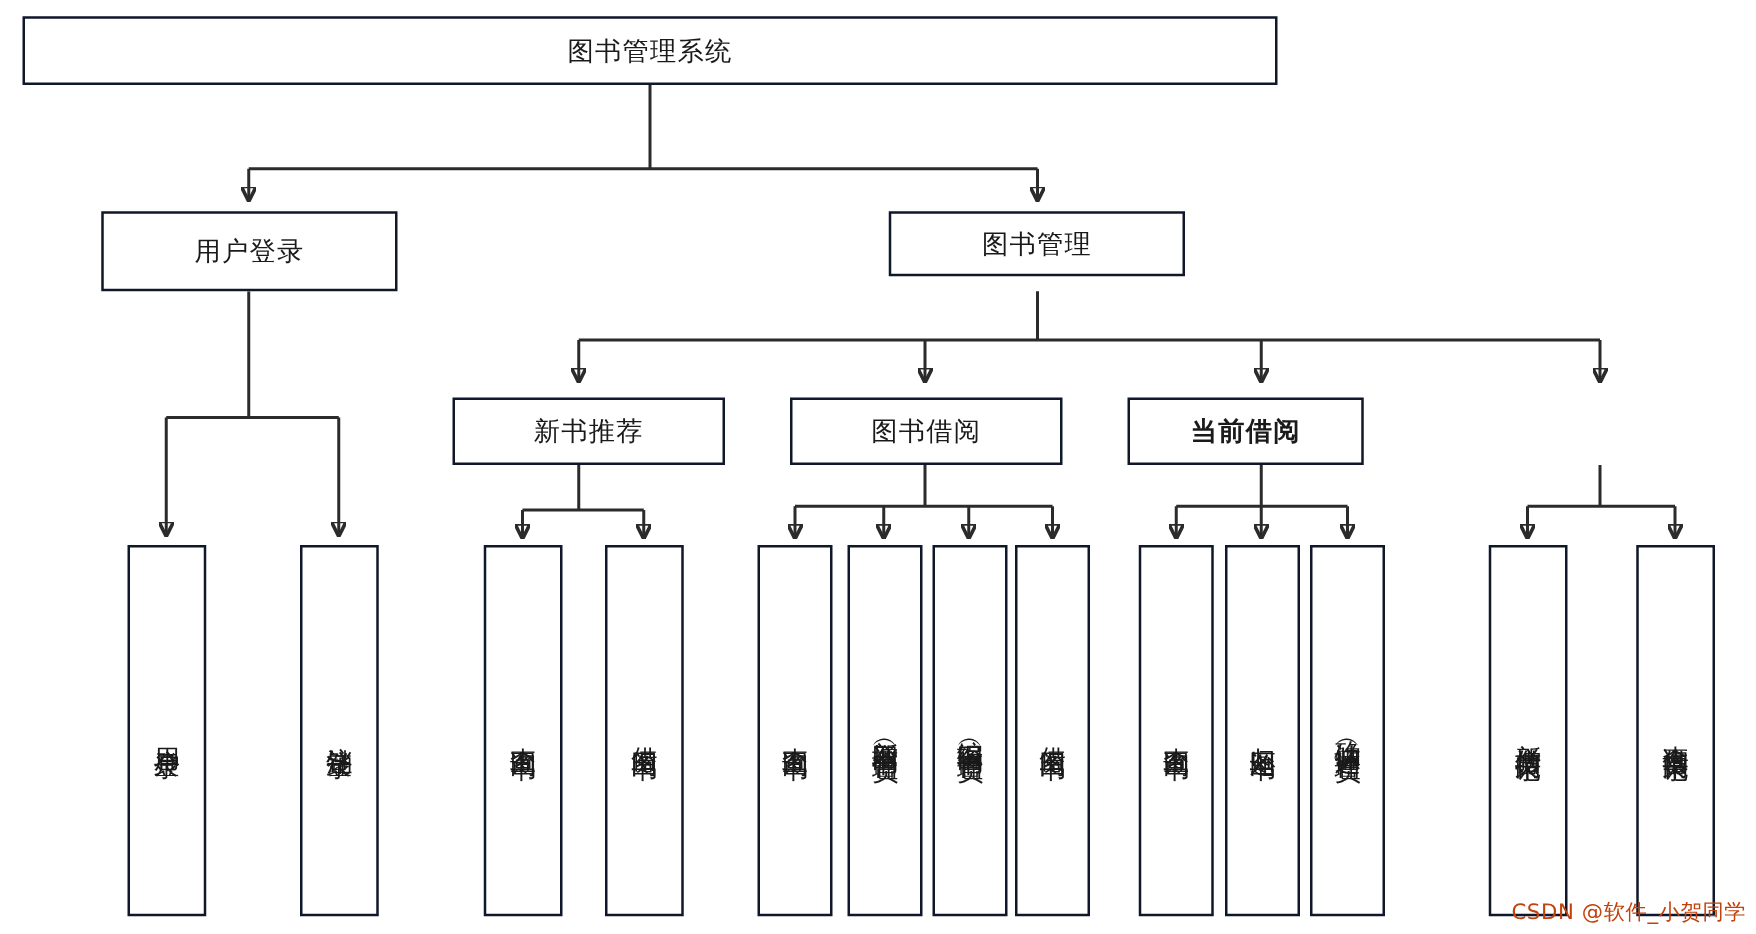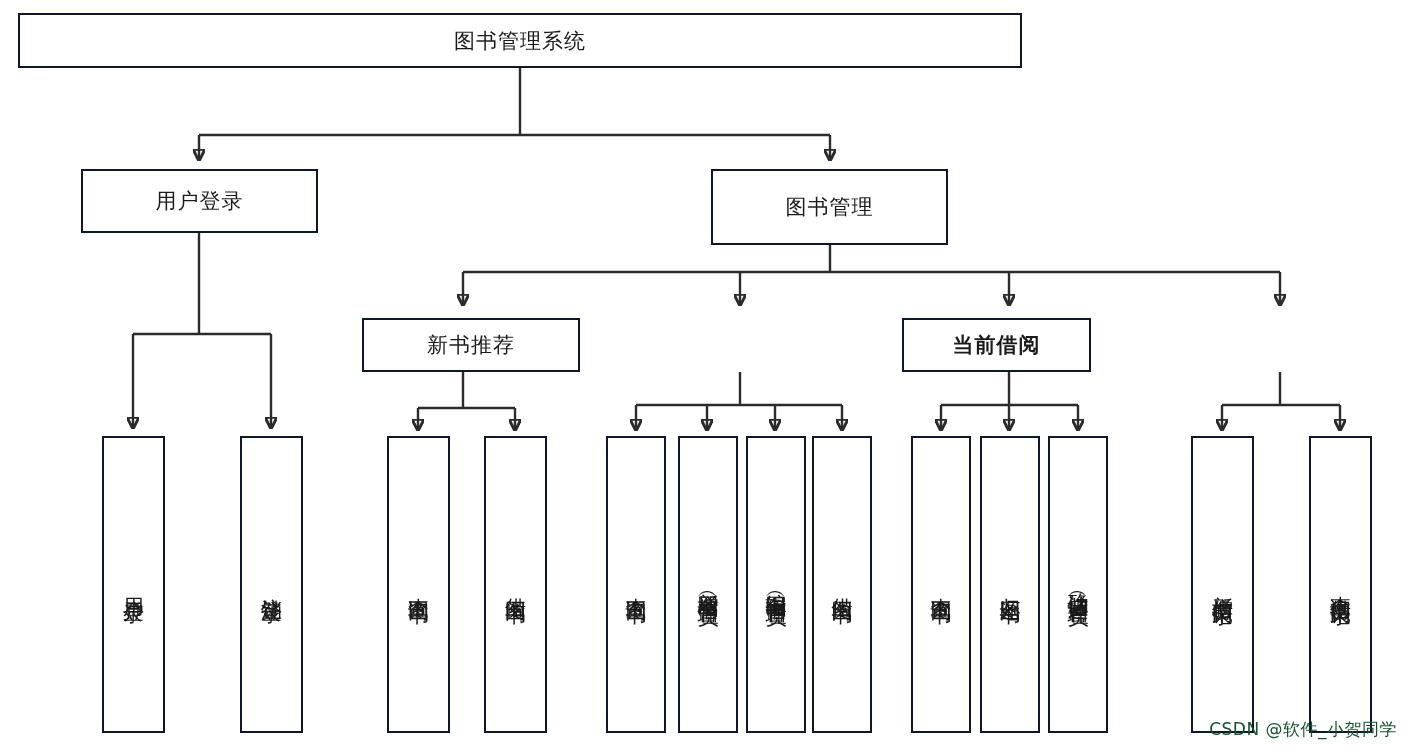--- a/index.html
+++ b/index.html
@@ -60,21 +60,21 @@
   svg.links path, svg.links line {
     stroke: #2b2b2b;
     stroke-width: 2.4;
     fill: none;
   }
   .watermark {
     position: absolute;
     right: 8px;
     bottom: 6px;
     font-size: 17px;
-    color: #14532d;
+    color: #c2410c;
     letter-spacing: 0.5px;
     white-space: nowrap;
   }
 </style>
 </head>
 <body>
 
 <div id="canvas">
 
   <svg class="links" viewBox="0 0 1405 747" xmlns="http://www.w3.org/2000/svg">
@@ -125,26 +125,29 @@
     <line x1="1340" y1="405" x2="1340" y2="430" marker-end="url(#arrow)"></line>
   </svg>
 
   <div class="node h" style="left:18px; top:13px; width:1004px; height:55px;">
     <span class="lbl">图书管理系统</span>
   </div>
 
   <div class="node h" style="left:81px; top:169px; width:237px; height:64px;">
     <span class="lbl">用户登录</span>
   </div>
-  <div class="node h" style="left:711px; top:169px; width:237px; height:76px;">
+  <div class="node h" style="left:711px; top:169px; width:237px; height:52px;">
     <span class="lbl">图书管理</span>
   </div>
 
   <div class="node h" style="left:362px; top:318px; width:218px; height:54px;justify-content:center;">
     <span class="lbl">新书推荐</span>
+  </div>
+  <div class="node h" style="left:632px; top:318px; width:218px; height:54px;">
+    <span class="lbl">图书借阅</span>
   </div>
   <div class="node h" style="left:902px; top:318px; width:189px; height:54px;font-weight:bold;">
     <span class="lbl">当前借阅</span>
   </div>
 
   <div class="node v" style="left:102px; top:436px; width:63px; height:297px;">
     <span class="lbl">用户登录</span>
   </div>
   <div class="node v" style="left:240px; top:436px; width:63px; height:297px;">
     <span class="lbl">注销登录</span>

